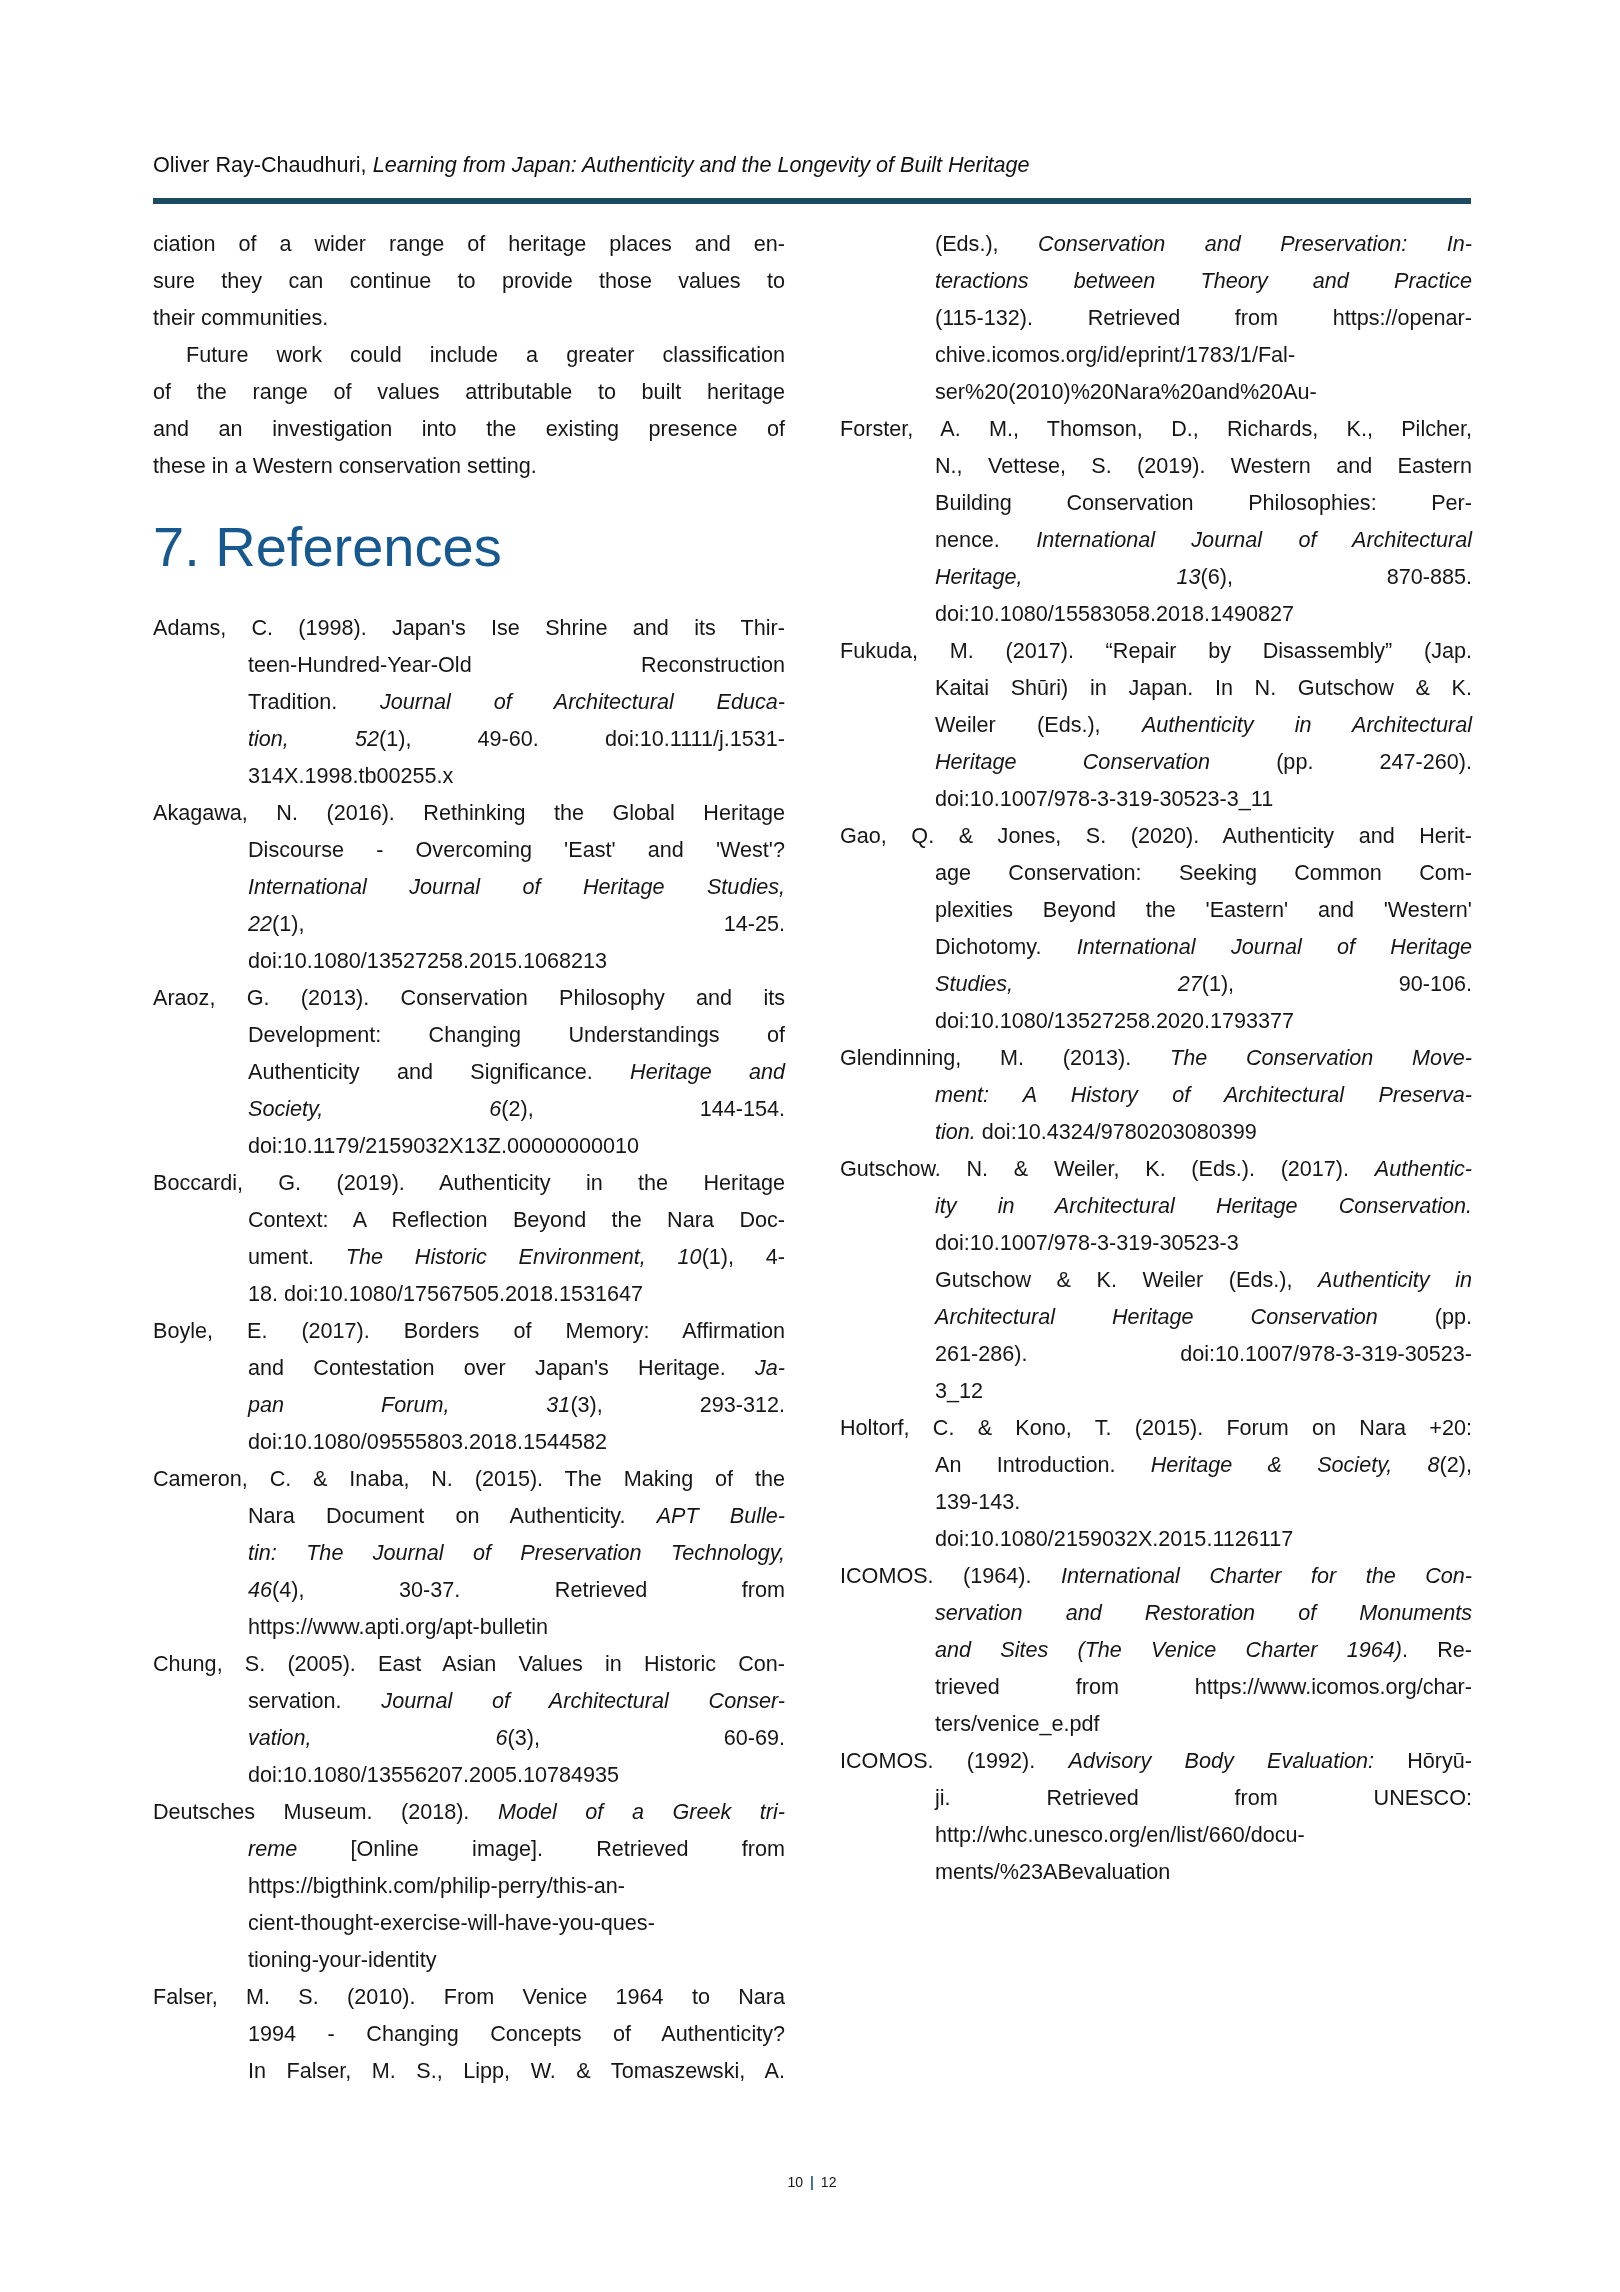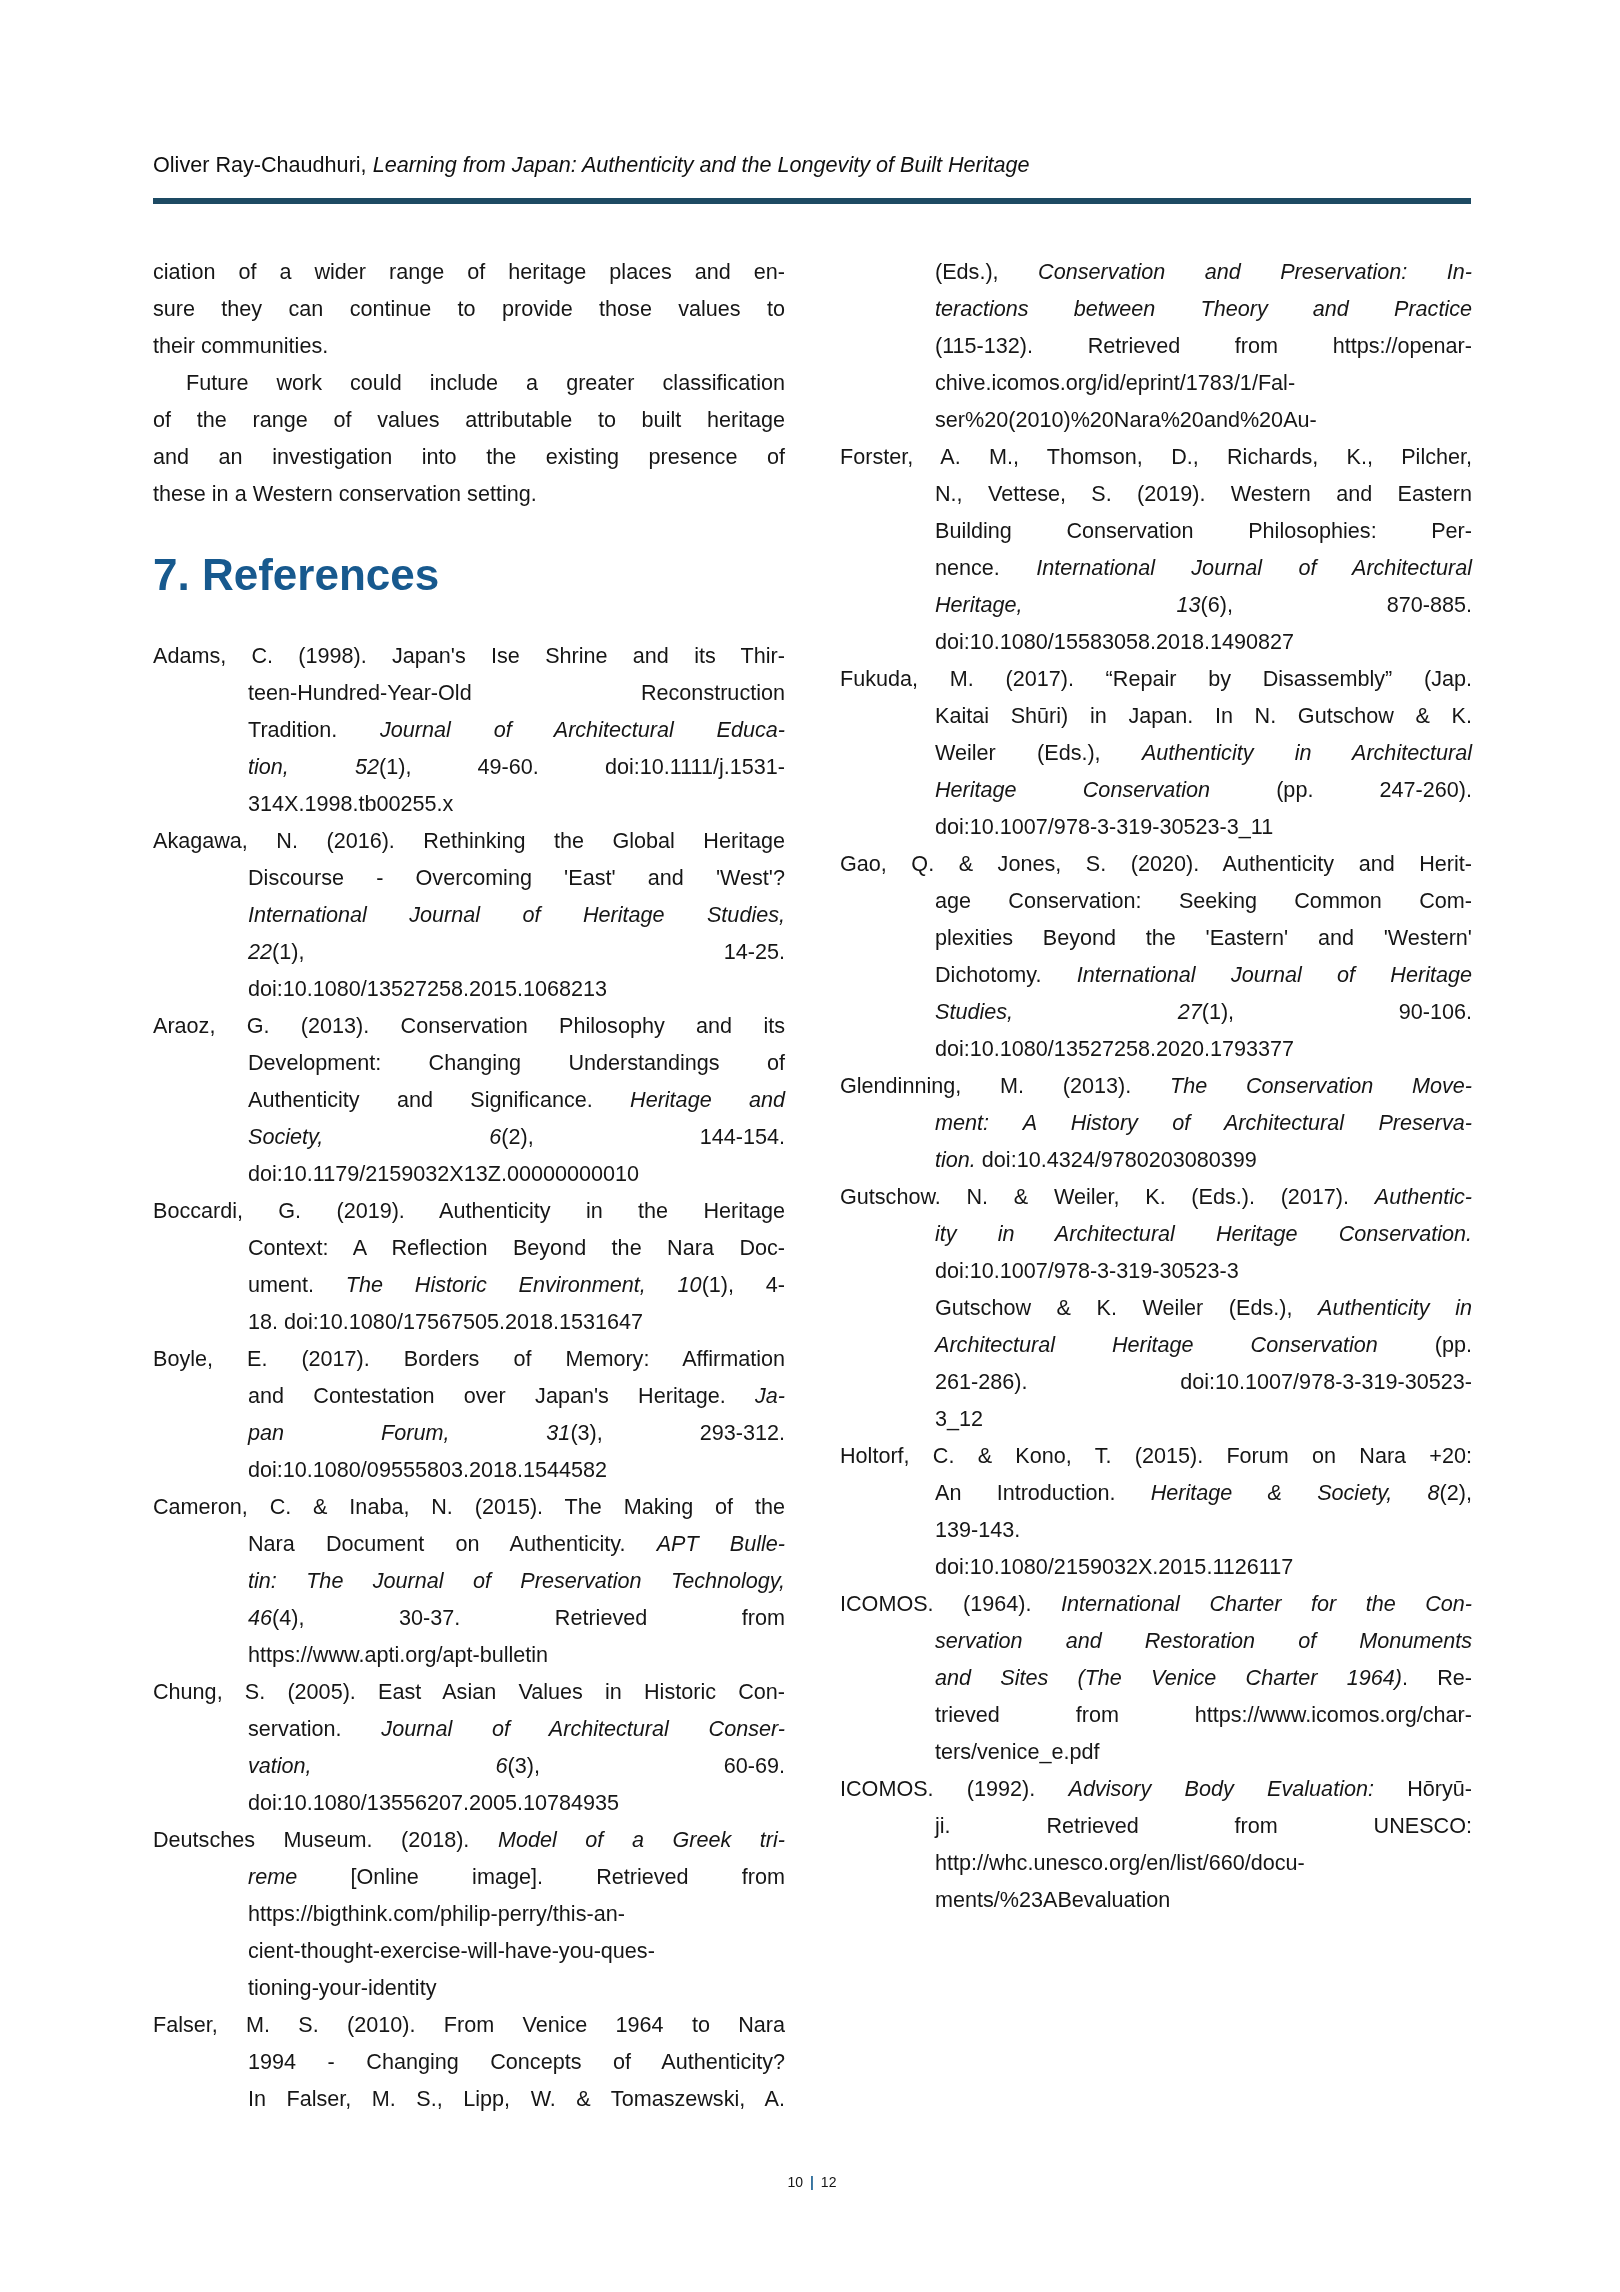--- a/index.html
+++ b/index.html
@@ -1,29 +1,29 @@
 <!DOCTYPE html>
 <html><head>
 <meta charset="utf-8">
 <style>
   html,body{margin:0;padding:0;background:#ffffff;}
   body{width:1620px;height:2293px;position:relative;font-family:"Liberation Sans",sans-serif;color:#161616;}
   .page{position:absolute;left:0;top:0;width:1620px;height:2293px;background:#fff;overflow:hidden;}
   .hdr{position:absolute;left:153px;top:152px;width:1318px;font-size:21.6px;line-height:25.5px;color:#101010;white-space:nowrap;}
   .hdr em{font-style:italic;}
   .hrule{position:absolute;left:153px;top:198px;width:1318px;height:5.9px;}
-  .col{position:absolute;top:225px;width:632px;font-size:21.6px;line-height:37px;margin-top:28px;}
+  .col{position:absolute;top:225px;width:632px;font-size:21.6px;line-height:37px;}
   .col-left{left:153px;}
   .col-right{left:840px;}
   .ln{text-align:left;}
   .ln.just{text-align:justify;text-align-last:justify;}
   .ln.hang{padding-left:95px;}
   .ln.find{text-indent:33px;}
   .ln em{font-style:italic;}
-  h2.refhead{font-size:44px;line-height:47px;font-weight:bold;margin:39px 0 39px 0;letter-spacing:0;}
+  h2.refhead{font-size:56px;line-height:47px;font-weight:normal;margin:39px 0 39px 0;letter-spacing:0;}
   .ftr{position:absolute;left:153px;top:2174px;width:1318px;text-align:center;font-size:14px;color:#141414;}
   .ftr .sep{margin:0 6.9px;font-weight:bold;}
   .entry{margin:0;}
 </style>
 </head>
 <body>
 
 <div class="page">
 
   <div class="hdr"><span>Oliver Ray-Chaudhuri, </span><em>Learning from Japan: Authenticity and the Longevity of Built Heritage</em></div>

